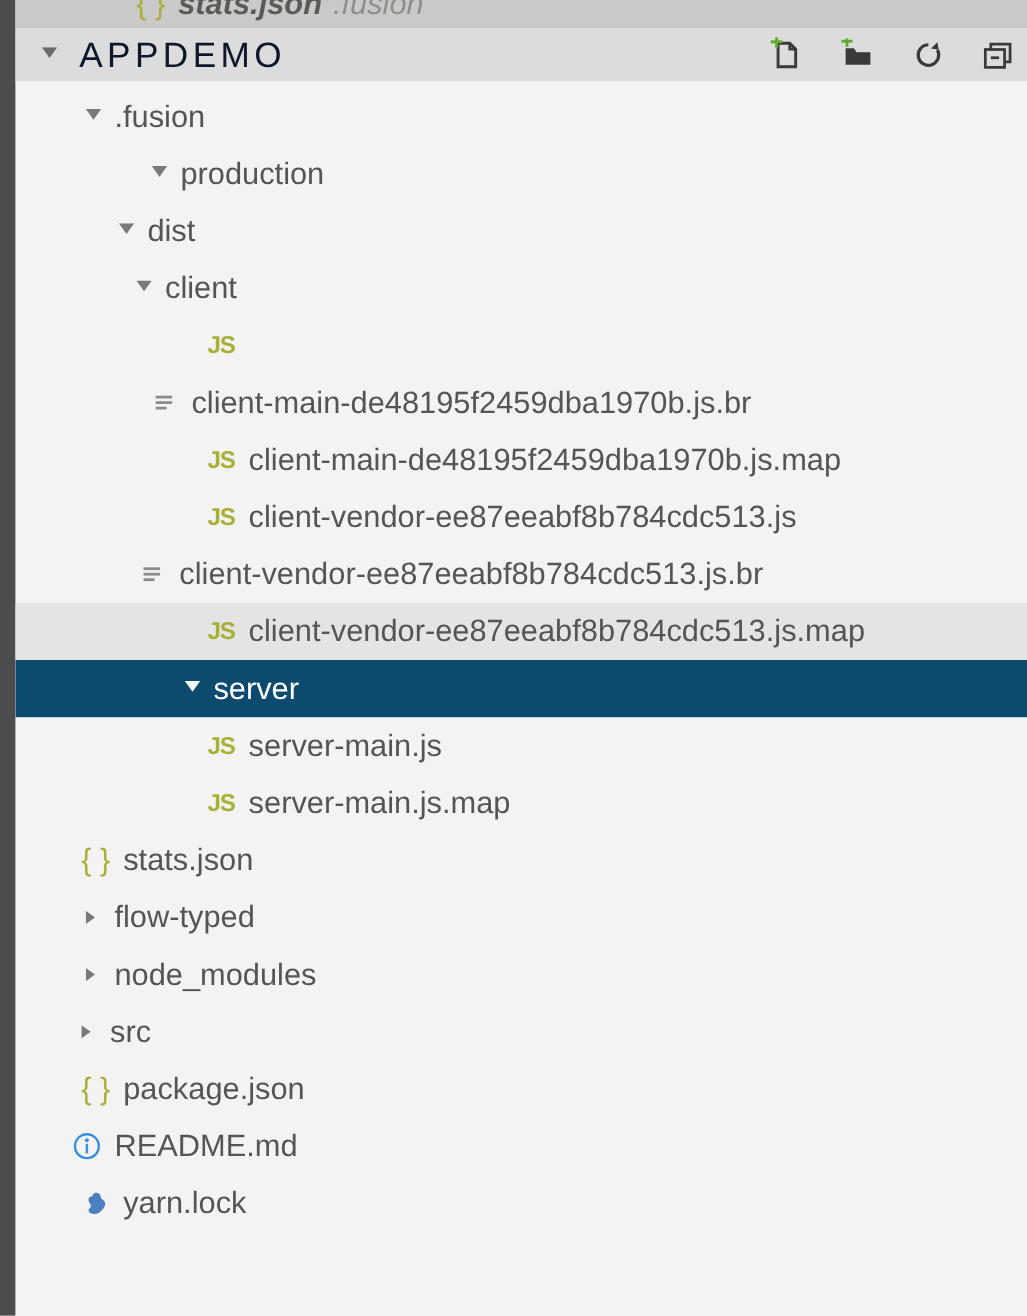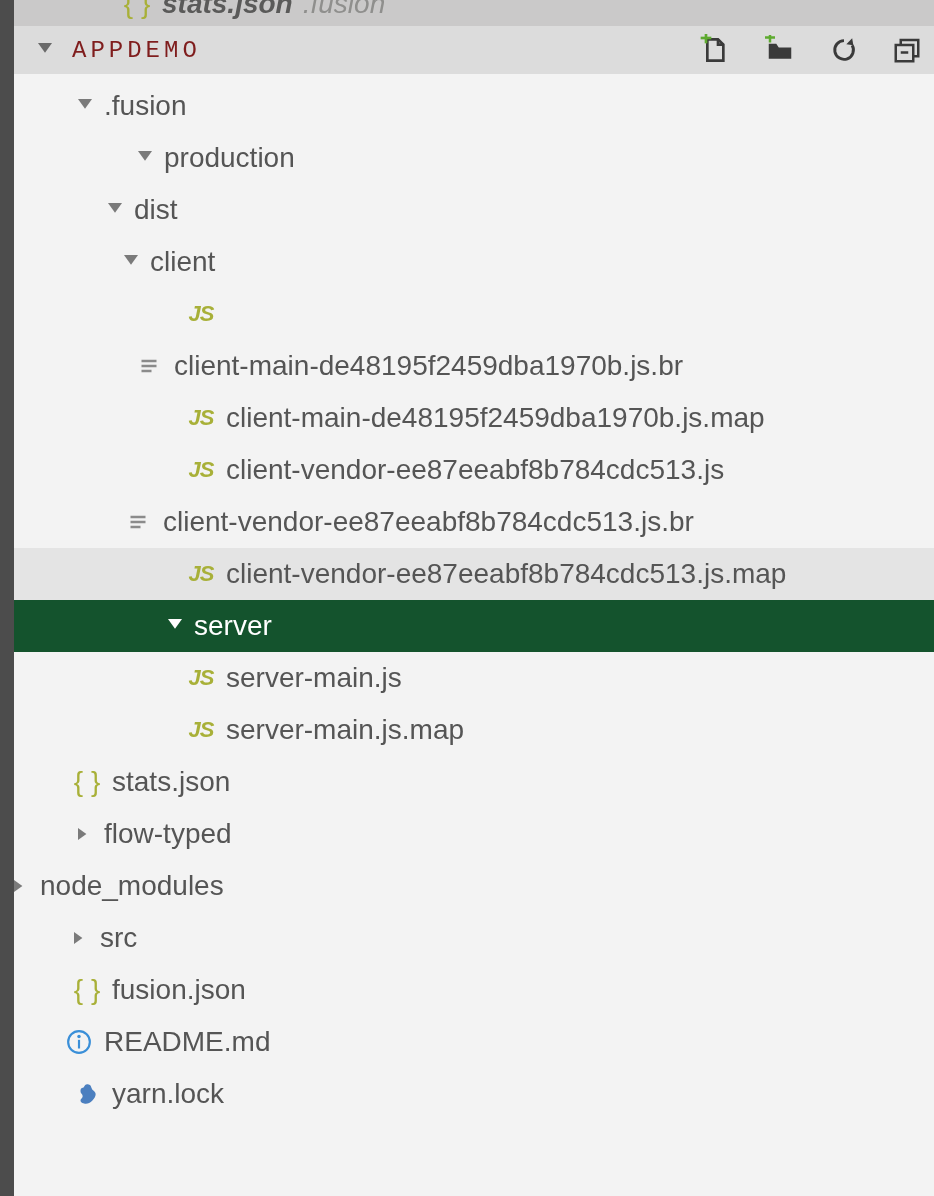--- a/index.html
+++ b/index.html
@@ -38,48 +38,47 @@
       background: #dcdcdc;
       height: 48px;
       display: flex;
       align-items: center;
       padding-left: 24px;
       padding-right: 12px;
       gap: 18px;
     }
     .root-bar .root-name {
       font-weight: 400;
-      color: #7f1d1d;
+      color: #0f172a;
       letter-spacing: 4px;
-      font-size: 24px;
-      font-family: Liberation Mono, monospace;
+      font-size: 32px;
     }
     .spacer { flex: 1; }
     .toolbar { display: flex; align-items: center; gap: 34px; }
     .icon { display: inline-flex; align-items: center; justify-content: center; }
     .tree { padding-top: 6px; }
     .row {
       display: flex;
       align-items: center;
       height: 52px;
       gap: 10px;
       white-space: nowrap;
     }
     .row.hover { background: #e4e4e4; }
-    .row.selected { background: #14532d; color: #fff; }
+    .row.selected { background: #0c4a6e; color: #fff; }
     .row.selected .tw { color: #fff; }
     .tw {
       width: 16px;
       display: inline-flex;
       color: #7a7a7a;
     }
     .name { color: #555; font-size: 28px; }
     .row.selected .name { color: #fff; }
     .ficon { width: 30px; display:inline-flex; align-items:center; justify-content:center; font-size: 22px; font-weight: 700; }
-    .ficon.js { color: #a8b038; font-family: Arial, sans-serif; letter-spacing: -1px; font-style: italic; }
+    .ficon.js { color: #a8b038; font-family: Arial, sans-serif; letter-spacing: -1px; }
     .ficon.braces { color: #a8b038; font-weight: 400; font-size: 28px; }
     .ficon.info { color: #3a8fd8; }
     .ficon.yarn { color: #4b7fbf; }
     .ficon.doc { color: #8b8b8b; }
     svg { display: block; }
   </style>
 </head>
 <body>
 
 <div class="top-tab">
@@ -233,41 +232,41 @@
 
   <div class="row" style="padding-left:64px">
     <span class="tw">
         <svg width="12" height="14" viewBox="0 0 10 10">
           <path d="M0 0 L7 5 L0 10 Z" fill="#7a7a7a"></path>
         </svg>
       </span>
     <span class="name">flow-typed</span>
   </div>
 
-  <div class="row" style="">
+  <div class="row" style="padding-left:64px">
     <span class="tw">
         <svg width="12" height="14" viewBox="0 0 10 10">
           <path d="M0 0 L7 5 L0 10 Z" fill="#7a7a7a"></path>
         </svg>
       </span>
     <span class="name">node_modules</span>
   </div>
 
   <div class="row" style="padding-left:60px">
     <span class="tw">
         <svg width="12" height="14" viewBox="0 0 10 10">
           <path d="M0 0 L7 5 L0 10 Z" fill="#7a7a7a"></path>
         </svg>
       </span>
     <span class="name">src</span>
   </div>
 
   <div class="row" style="padding-left:58px">
     <span class="ficon braces">{ }</span>
-    <span class="name">fusion.json</span>
+    <span class="name">package.json</span>
   </div>
 
   <div class="row" style="padding-left:50px">
     <span class="ficon info">
       <svg width="26" height="26" viewBox="0 0 24 24">
           <circle cx="12" cy="12" r="10" fill="none" stroke="#3a8fd8" stroke-width="2"></circle>
           <circle cx="12" cy="7" r="1.6" fill="#3a8fd8"></circle>
           <rect x="11" y="10" width="2" height="8" fill="#3a8fd8"></rect>
         </svg>
     </span>

